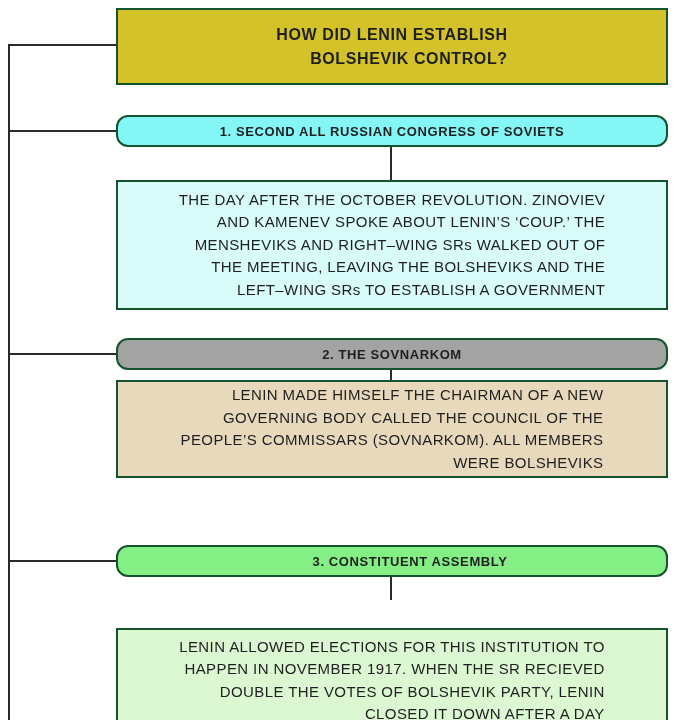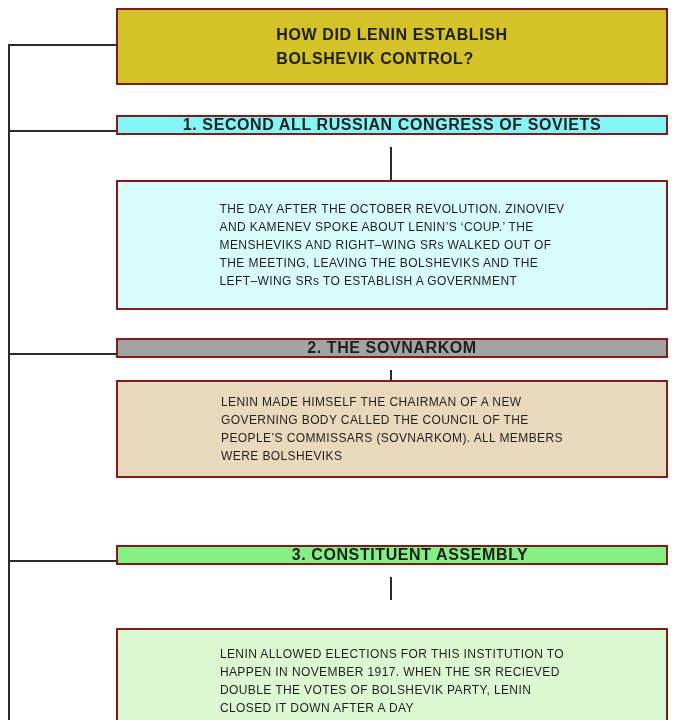--- a/index.html
+++ b/index.html
@@ -12,47 +12,48 @@
     position: relative;
     width: 677px;
     height: 720px;
     background: #ffffff;
     overflow: hidden;
   }
   .box {
     position: absolute;
     left: 116px;
     width: 552px;
-    border: 2px solid #7f1d1d;
+    border: 2px solid #14532d;
     box-sizing: border-box;
     display: flex;
     align-items: center;
     justify-content: center;
-    text-align: left;
+    text-align: right;
     color: #1f1f1f;
   }
   .prewrap {
     white-space: pre-line;
   }
   .title-box {
     top: 8px;
     height: 77px;
     font-size: 16px;
     font-weight: 700;
     letter-spacing: 0.6px;
     line-height: 1.5;
   }
   .heading-box {
-    height: 20px;
-    font-size: 16px;
+    height: 32px;
+    font-size: 13px;
     font-weight: 700;
     letter-spacing: 0.6px;
+    border-radius: 12px;
   }
   .body-box {
-    font-size: 12px;
+    font-size: 15px;
     font-weight: 400;
     letter-spacing: 0.4px;
     line-height: 1.5;
     padding: 4px 8px;
   }
   .hb1 { top: 115px; }
   .bb1 { top: 180px; height: 130px; }
   .hb2 { top: 338px; }
   .bb2 { top: 380px; height: 98px; }
   .hb3 { top: 545px; padding-left: 36px; }

